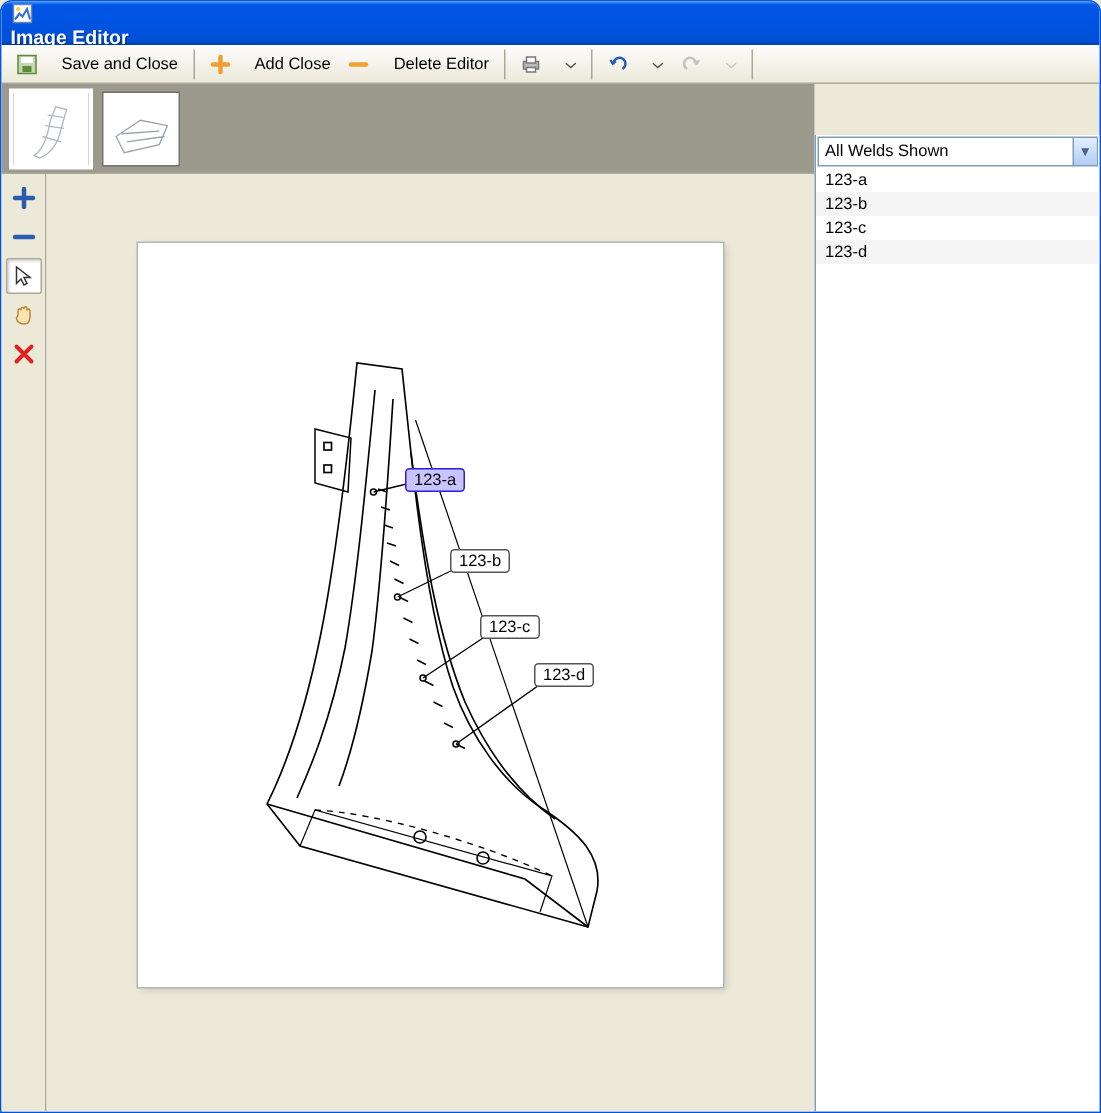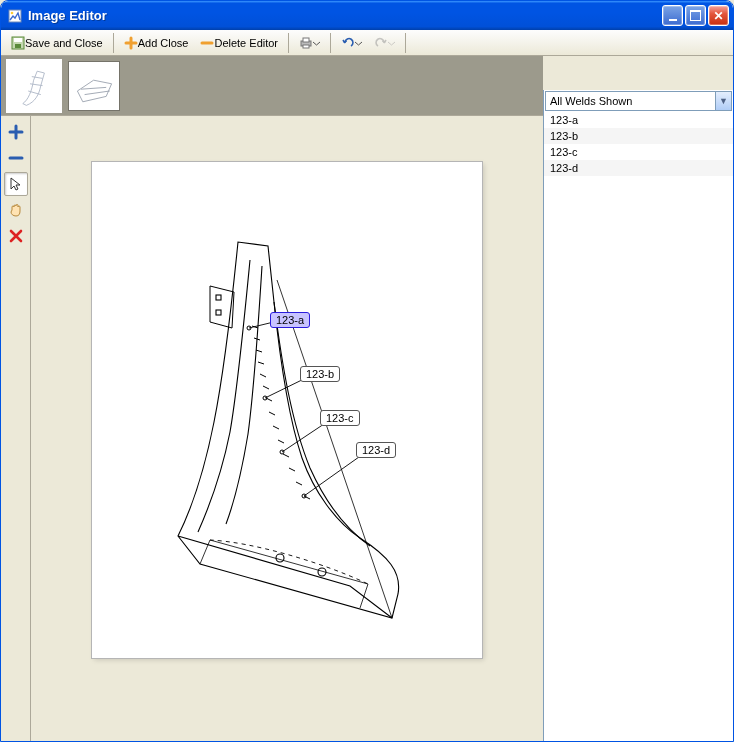--- a/index.html
+++ b/index.html
@@ -12,24 +12,25 @@
     display:flex; flex-direction:column;
     border:1px solid #0054e3;
     border-radius:8px 8px 0 0;
     overflow:hidden;
   }
 
   
   .titlebar {
     height:29px;
     background:linear-gradient(to bottom,#3a95ff 0%,#0054e3 8%,#0054e3 40%,#0050d8 88%,#0040ab 100%);
-    display:flex; align-items:center;
+    display:flex; align-items:flex-start;
     padding:0 4px 0 6px;
     color:#fff;
     border-radius:7px 7px 0 0;
+    flex-direction:column;
   }
   .titlebar .app-icon {
     width:16px;height:16px;margin-right:5px;
   }
   .titlebar .title {
     flex:1; font-weight:bold; font-size:13px;
     text-shadow:1px 1px 0 rgba(0,0,0,.3);
   }
   .win-btns { display:flex; gap:2px; }
   .win-btn {
@@ -48,21 +49,21 @@
   
   .toolbar {
     height:26px;
     background:linear-gradient(to bottom,#fdfdfd,#ece9d8);
     border-bottom:1px solid #aca899;
     display:flex; align-items:center;
     padding:0 4px;
     font-size:11px;
   }
   .tbtn {
-    display:flex;align-items:center;gap:0;
+    display:flex;align-items:center;gap:16px;
     padding:2px 5px;height:22px;
     border:1px solid transparent;
     border-radius:3px;
   }
   .sep{width:1px;height:20px;background:#aca899;margin:0 4px;}
   .ico{display:inline-flex;width:14px;height:14px;}
 
   
   .main {
     flex:1; display:flex; min-height:0;

